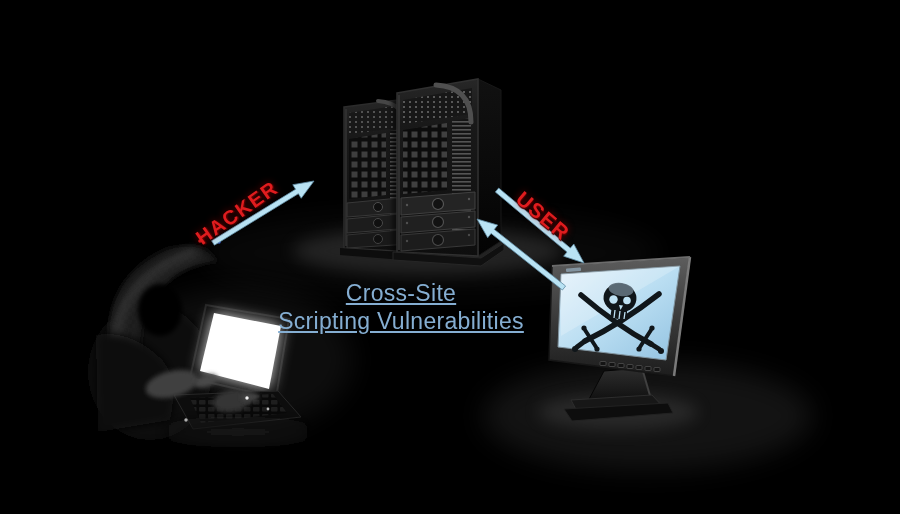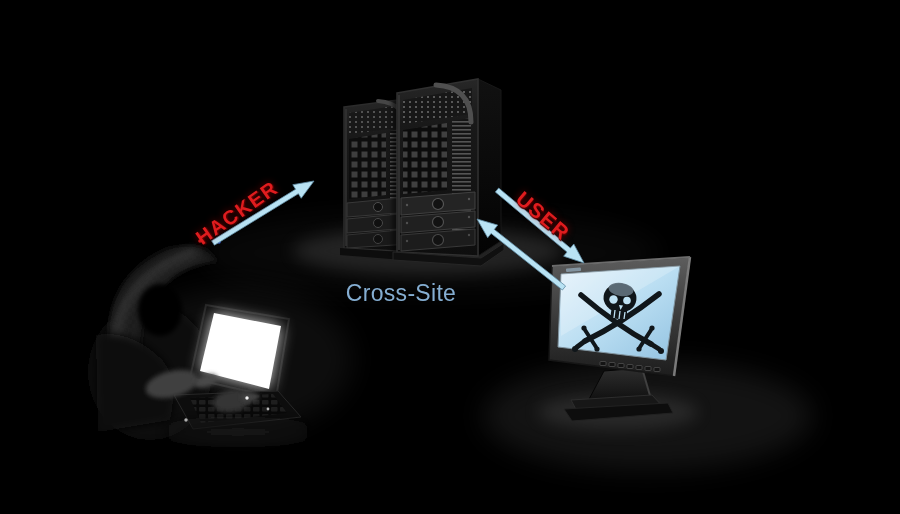--- a/index.html
+++ b/index.html
@@ -5,21 +5,21 @@
   html,body{margin:0;padding:0;background:#000;}
   .stage{position:relative;width:900px;height:514px;background:#000;overflow:hidden;
          font-family:"Liberation Sans",sans-serif;}
   .stage svg{position:absolute;left:0;top:0;}
   .lbl{position:absolute;font-weight:700;color:#e01c1e;letter-spacing:1.5px;
        text-shadow:0 0 7px rgba(190,0,0,.6),1px 1px 1px #4a0000;white-space:nowrap;z-index:3;}
   .lbl-hacker{left:237px;top:213px;font-size:20px;transform:translate(-50%,-50%) rotate(-35deg);}
   .lbl-user{left:543px;top:216px;font-size:20.5px;transform:translate(-50%,-50%) rotate(40deg);}
   .caption{position:absolute;left:401px;top:279px;transform:translateX(-50%);
            text-align:center;color:#85aed2;font-size:23px;line-height:28px;
-           letter-spacing:.3px;white-space:nowrap;z-index:3;}
+           letter-spacing:.3px;white-space:nowrap;z-index:3;text-decoration:underline;}
 </style>
 </head>
 <body>
 
 <div class="stage">
 
 <svg width="900" height="514" viewBox="0 0 900 514">
   <defs>
     <filter id="b2" x="-60%" y="-60%" width="220%" height="220%">
           <feGaussianBlur stdDeviation="2"></feGaussianBlur>
@@ -203,15 +203,16 @@
     <polygon points="498.7,188.0 570.4,248.1 573.8,244.0 584,263 563.6,256.2 567.0,252.1 495.3,192.0"></polygon>
     <polygon points="565.6,286.0 494.3,229.4 497.7,225.1 477,219 487.7,237.7 491.1,233.4 562.4,290.0"></polygon>
   </g>
 </svg>
 
 <div class="lbl lbl-hacker">HACKER</div>
 <div class="lbl lbl-user">USER</div>
 
 <div class="caption">
   <div>Cross-Site</div>
+  <div>Scripting Vulnerabilities</div>
 </div>
 
 </div>
 
 </body></html>

